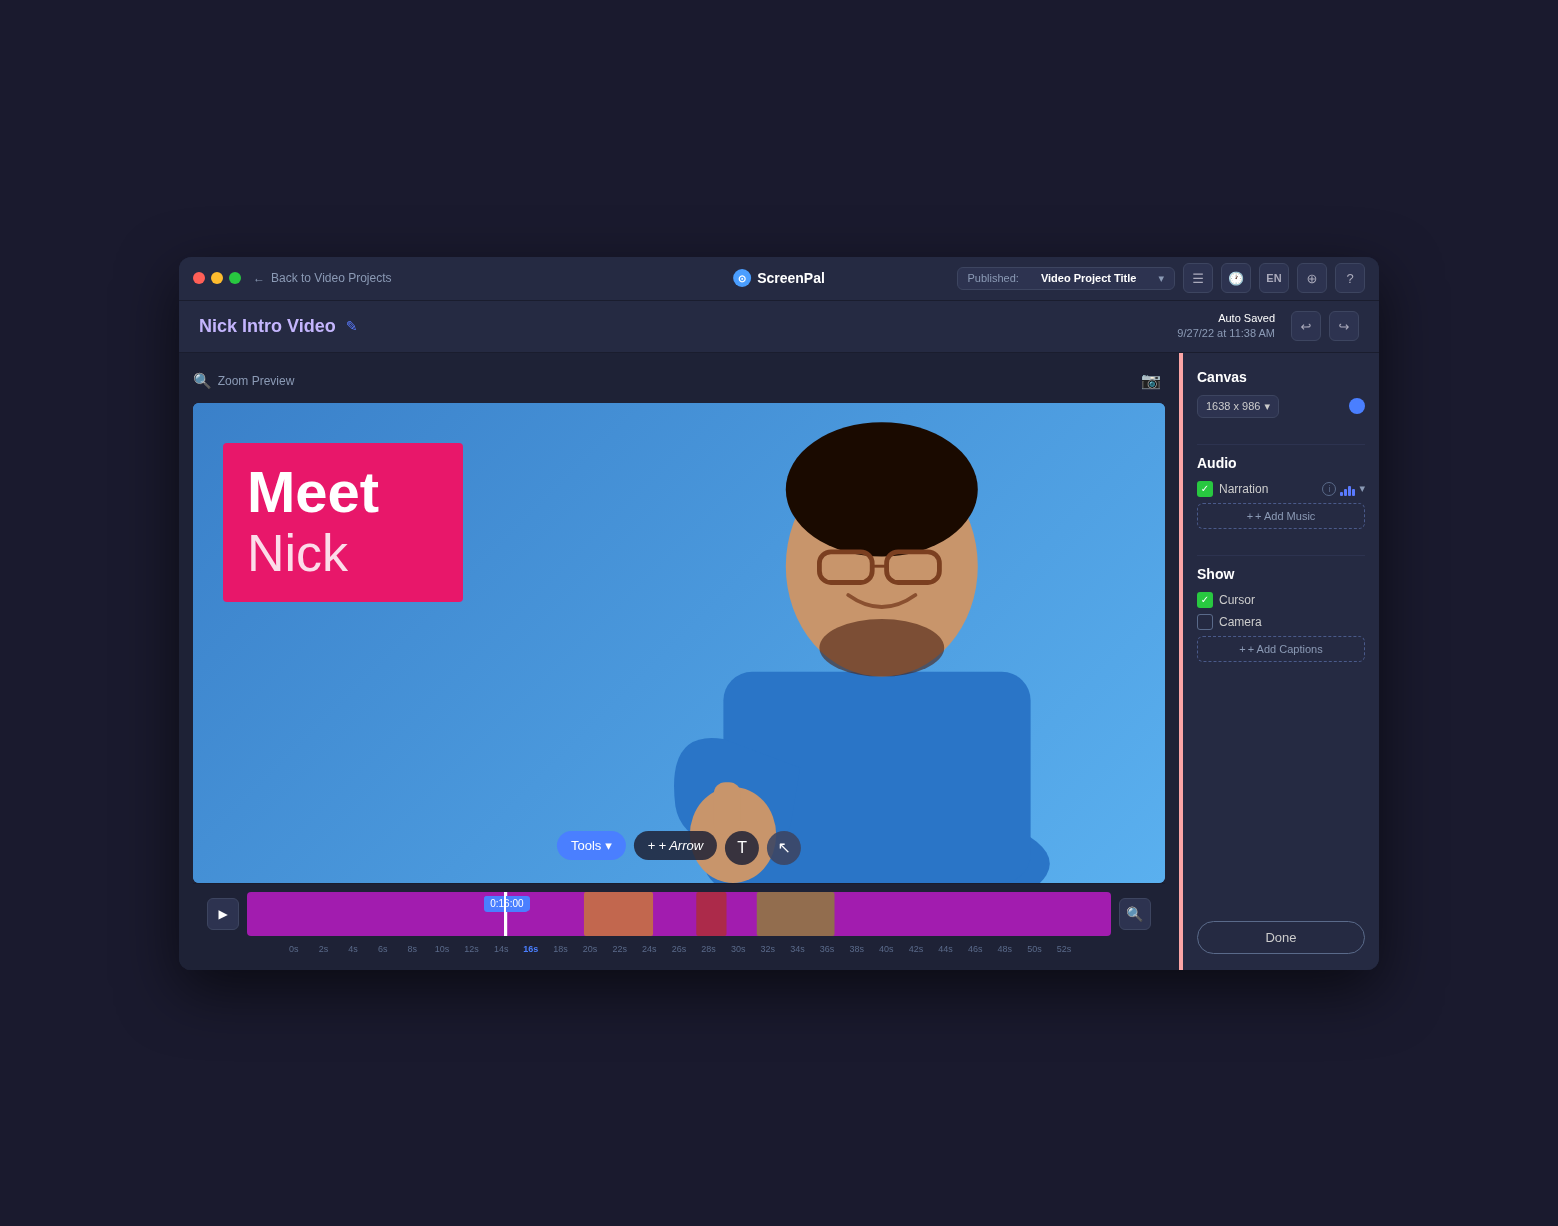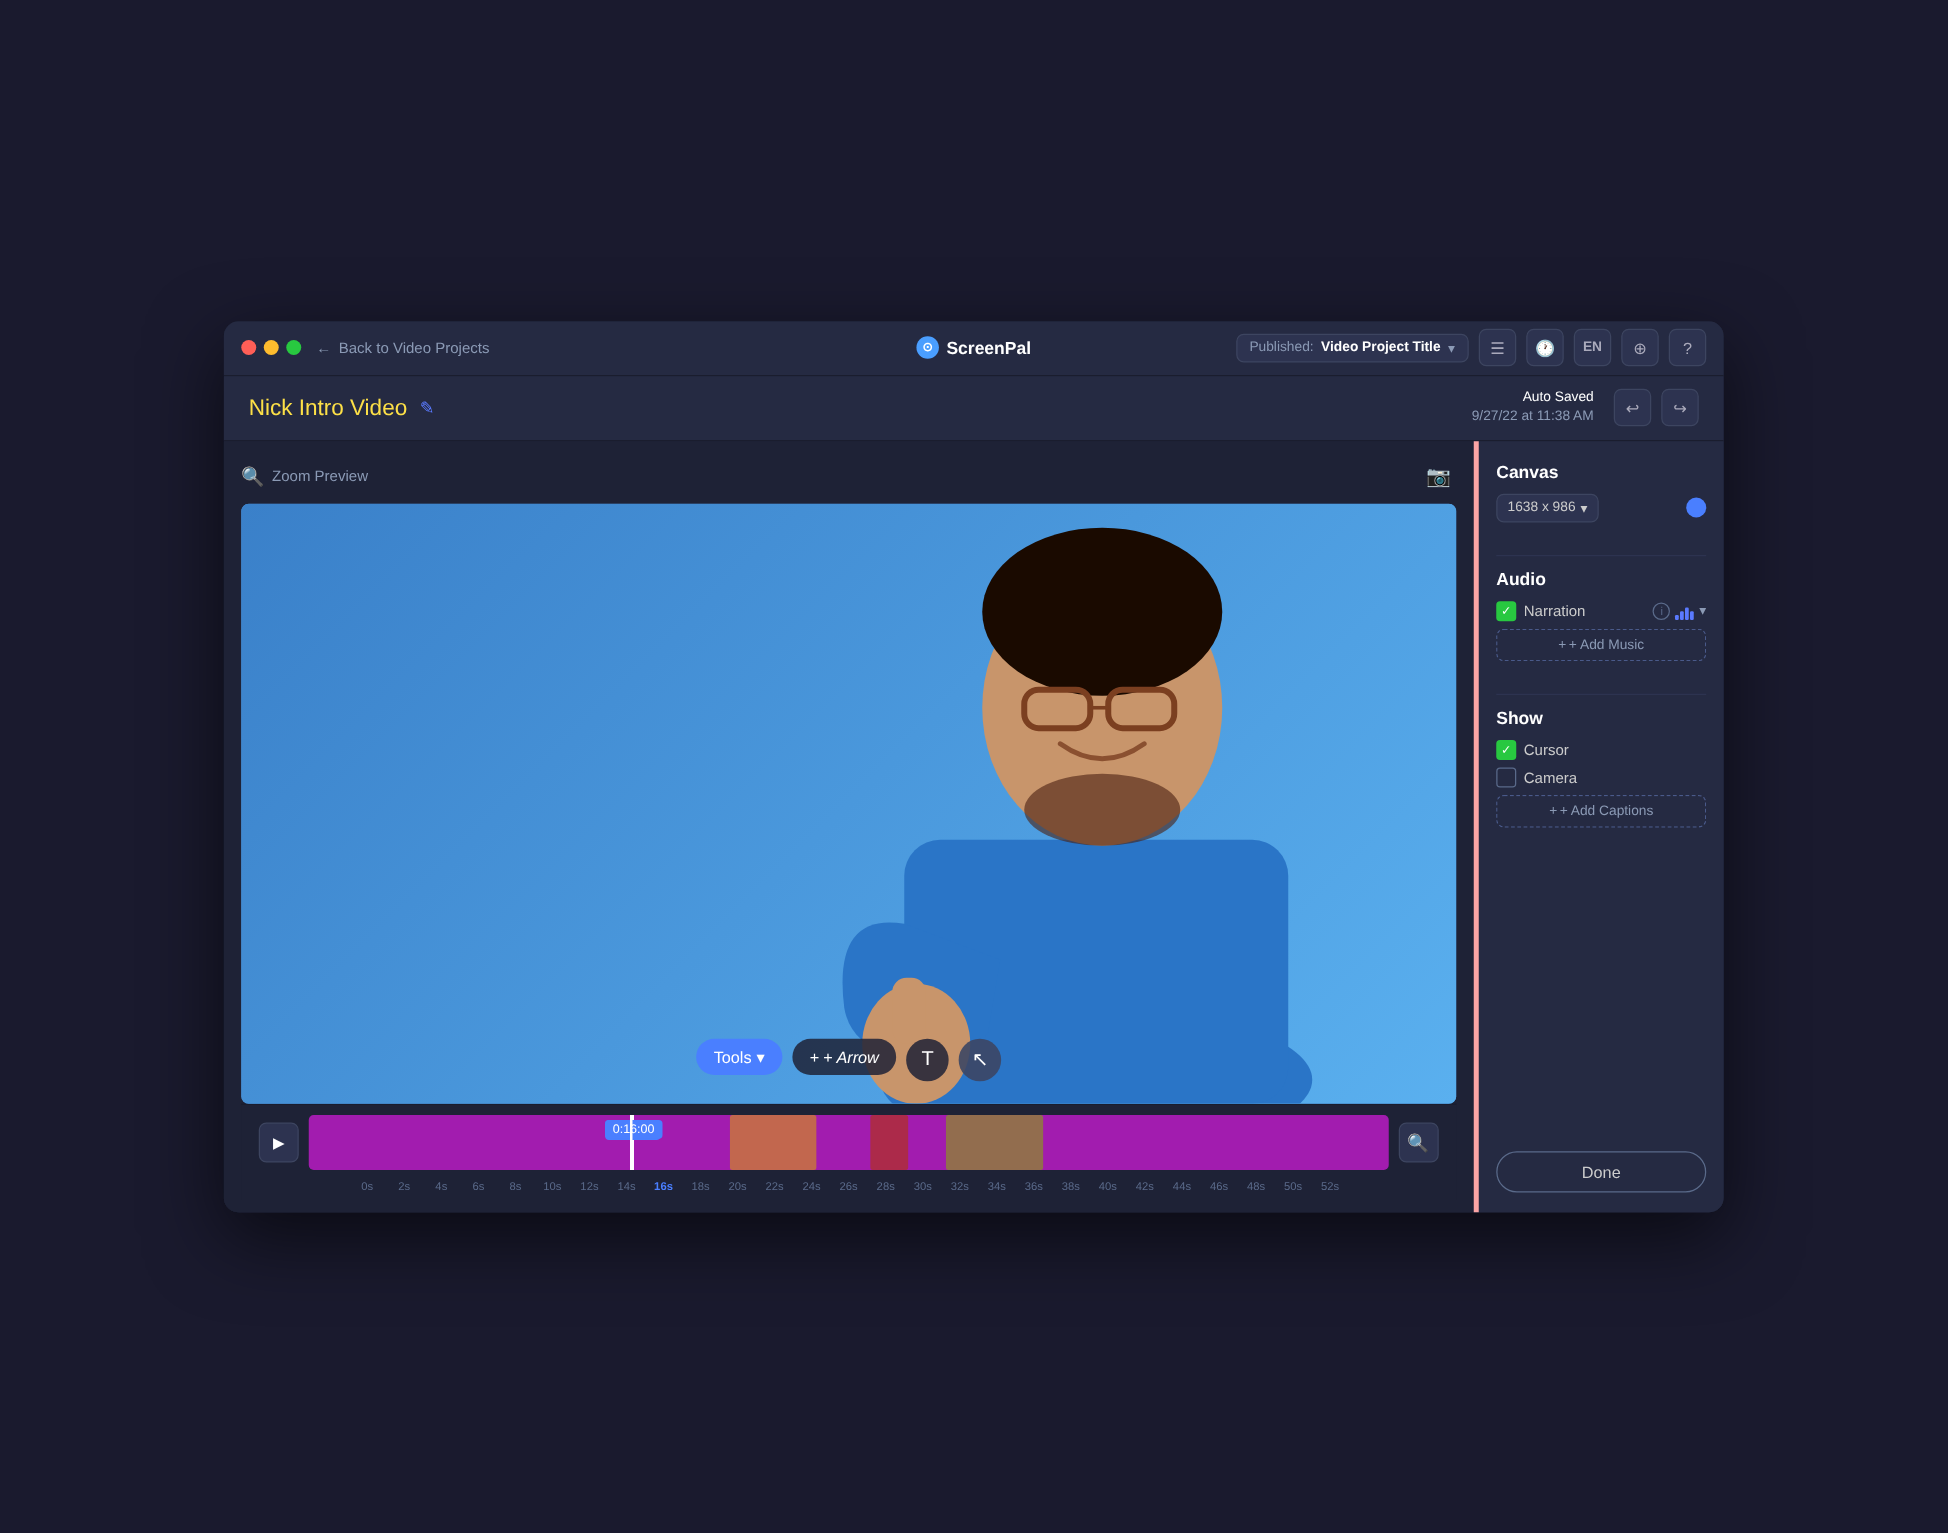--- a/index.html
+++ b/index.html
@@ -81,21 +81,21 @@
     .publish-btn {
       background: #2d3350;
       border: 1px solid #3d4560;
       border-radius: 6px;
       color: #ccc;
       font-size: 11px;
       padding: 4px 10px;
       cursor: pointer;
       display: flex;
       align-items: center;
-      gap: 4px;
+      gap: 20px;
     }
     .icon-btn {
       width: 30px;
       height: 30px;
       background: #2d3350;
       border: 1px solid #3d4560;
       border-radius: 6px;
       display: flex;
       align-items: center;
       justify-content: center;
@@ -106,23 +106,23 @@
     
     .header-bar {
       background: #252a42;
       height: 52px;
       display: flex;
       align-items: center;
       padding: 0 20px;
       border-bottom: 1px solid #1a1d2e;
     }
     .project-title {
-      color: #fde047;
+      color: #c4b5fd;
       font-size: 18px;
-      font-weight: 400;
+      font-weight: 700;
     }
     .edit-icon {
       margin-left: 10px;
       color: #5a7aff;
       font-size: 14px;
       cursor: pointer;
     }
     .auto-saved {
       margin-left: auto;
       text-align: right;
@@ -529,20 +529,24 @@
 
               <path d="M140 350 Q80 340 90 420 Q95 450 130 460 L180 460 Q200 460 210 440 L220 380" fill="#2a75c7"></path>
               <ellipse cx="150" cy="450" rx="45" ry="50" fill="#c8956b"></ellipse>
 
               <rect x="130" y="395" width="28" height="55" rx="12" fill="#c8956b"></rect>
 
               <ellipse cx="305" cy="255" rx="65" ry="30" fill="#4a2010" opacity="0.6"></ellipse>
             </svg>
           </div>
 
+          <div class="meet-nick-card">
+            <div class="meet-text">Meet</div>
+            <div class="nick-text">Nick</div>
+          </div>
 
           <div class="tools-overlay">
             <button class="tools-btn">
               <span>Tools</span>
               <span>▾</span>
             </button>
             <button class="tool-pill">
               <span>+</span>
               <span style="margin-left:-2px;font-style:italic;">+ Arrow</span>
             </button>

